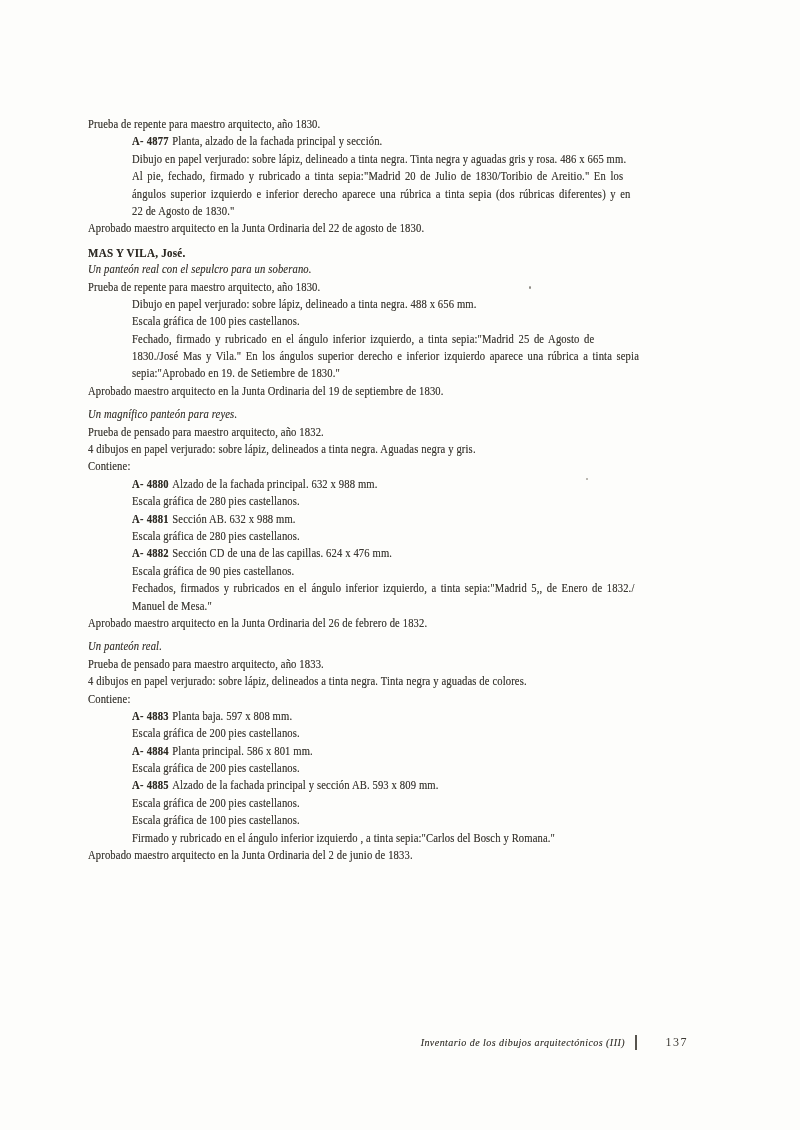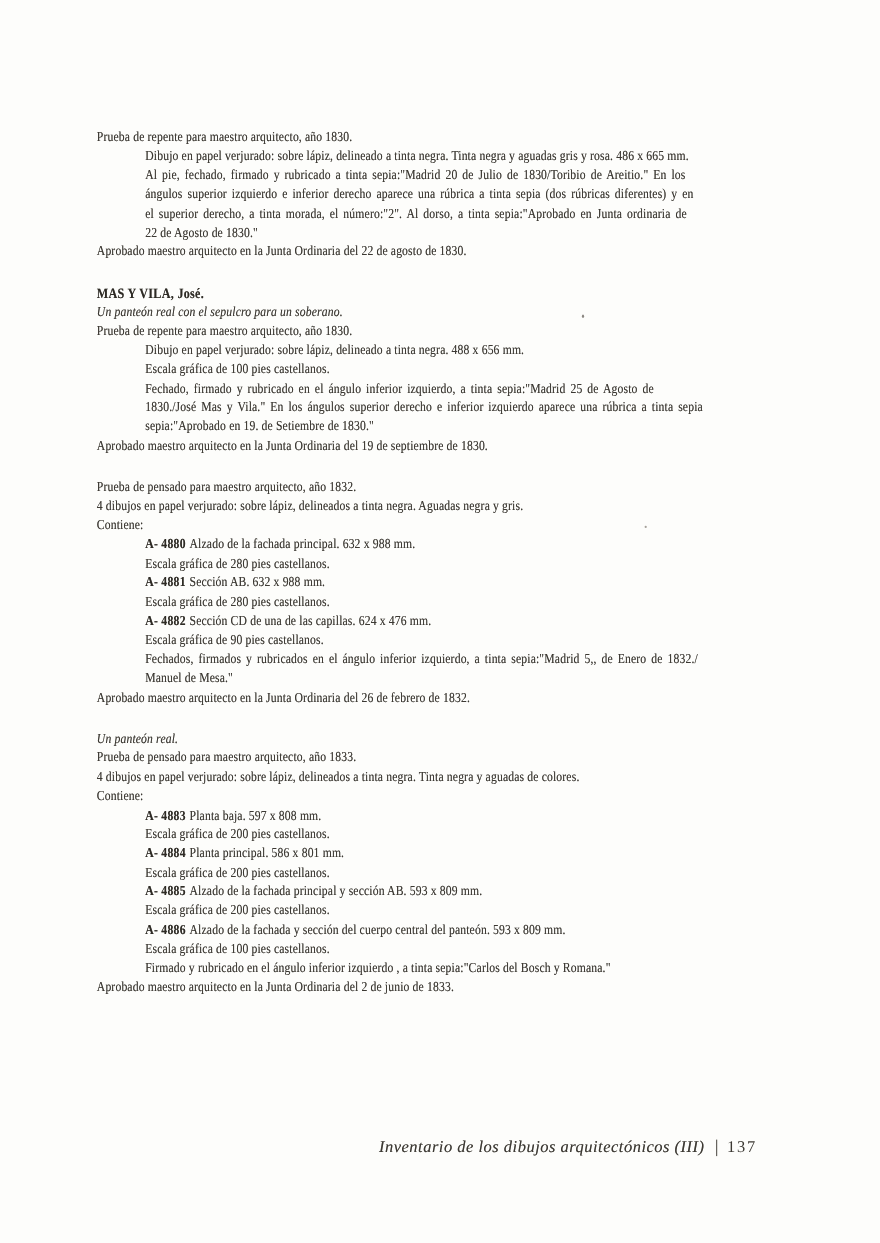--- a/index.html
+++ b/index.html
@@ -7,73 +7,74 @@
     width:800px; height:1130px;
     background:#fdfdfb;
     font-family:"Liberation Serif","DejaVu Serif",serif;
     color:#3c3933;
     position:relative;
     overflow:hidden;
   }
   .page { position:absolute; inset:0; }
 
   .catalog { position:absolute; left:88px; top:117px; width:622px; }
-  .sec + .sec { margin-top:20px; }
+  .sec + .sec { margin-top:6px; }
 
   .ln { height:17.4px; font-size:12.5px;font-family:Liberation Serif, serif; }
   .ln .t {
     display:inline-block;
     transform:scaleX(0.85);
     transform-origin:0 50%;
     white-space:nowrap;
     letter-spacing:0.15px;
     text-shadow:0 0 0.4px rgba(62,58,52,0.55);
   }
   .ln.detail, .ln.item { padding-left:44px; }
   .ln.item .px { font-weight:bold; color:#2e2b25; margin-right:4px; letter-spacing:0.3px; }
   .ln.author .t { font-weight:bold; color:#2e2b25; letter-spacing:0.3px; font-size:13px; }
   .ln.title .t { font-style:italic; }
   .ln.j .t { word-spacing:2px; }
 
   .footer { position:absolute; top:1035px; right:112px; display:flex; align-items:center; }
-  .fj { font-style:italic; font-size:15px; letter-spacing:0.45px; white-space:nowrap;
+  .fj { font-style:italic; font-size:10px; letter-spacing:0.45px; white-space:nowrap;
         text-shadow:0 0 0.4px rgba(62,58,52,0.55); }
   .fbar { width:1.5px; height:15px; background:#57544e; margin:0 9px 0 10px; }
-  .fpn { font-size:15px; letter-spacing:1.5px; }
+  .fpn { font-size:12px; letter-spacing:1.5px;margin-left:20px; }
 
   .speck { position:absolute; border-radius:50%; }
   .speck.s1 { left:529px; top:286px; width:2px; height:3px; background:#8a8680; }
   .speck.s2 { left:586px; top:478px; width:2px; height:2px; background:#a5a19a; }
 </style>
 </head>
 <body>
 
 <div class="page">
   <div class="catalog">
       <div class="sec">
         <div class="ln body"><span class="t">Prueba de repente para maestro arquitecto, año 1830.</span></div>
+        <div class="ln item"><span class="t"><b class="px">A- 4877</b>Planta, alzado de la fachada principal y sección.</span></div>
         <div class="ln detail"><span class="t">Dibujo en papel verjurado: sobre lápiz, delineado a tinta negra. Tinta negra y aguadas gris y rosa. 486 x 665 mm.</span></div>
         <div class="ln detail j"><span class="t">Al pie, fechado, firmado y rubricado a tinta sepia:"Madrid 20 de Julio de 1830/Toribio de Areitio." En los</span></div>
         <div class="ln detail j"><span class="t">ángulos superior izquierdo e inferior derecho aparece una rúbrica a tinta sepia (dos rúbricas diferentes) y en</span></div>
-        <div class="ln detail j"><span class="t">el superior derecho, a tinta morada, el número:"2". Al dorso, a tinta sepia:"Aprobado en Junta ordinaria de</span></div>
         <div class="ln detail"><span class="t">22 de Agosto de 1830."</span></div>
         <div class="ln body"><span class="t">Aprobado maestro arquitecto en la Junta Ordinaria del 22 de agosto de 1830.</span></div>
       </div>
       <div class="sec">
         <div class="ln author"><span class="t">MAS Y VILA, José.</span></div>
         <div class="ln title"><span class="t">Un panteón real con el sepulcro para un soberano.</span></div>
         <div class="ln body"><span class="t">Prueba de repente para maestro arquitecto, año 1830.</span></div>
         <div class="ln detail"><span class="t">Dibujo en papel verjurado: sobre lápiz, delineado a tinta negra. 488 x 656 mm.</span></div>
         <div class="ln detail"><span class="t">Escala gráfica de 100 pies castellanos.</span></div>
         <div class="ln detail j"><span class="t">Fechado, firmado y rubricado en el ángulo inferior izquierdo, a tinta sepia:"Madrid 25 de Agosto de</span></div>
         <div class="ln detail j"><span class="t">1830./José Mas y Vila." En los ángulos superior derecho e inferior izquierdo aparece una rúbrica a tinta sepia</span></div>
         <div class="ln detail"><span class="t">sepia:"Aprobado en 19. de Setiembre de 1830."</span></div>
         <div class="ln body"><span class="t">Aprobado maestro arquitecto en la Junta Ordinaria del 19 de septiembre de 1830.</span></div>
       </div>
       <div class="sec">
+        <div class="ln title"><span class="t">Un magnífico panteón para reyes.</span></div>
         <div class="ln body"><span class="t">Prueba de pensado para maestro arquitecto, año 1832.</span></div>
         <div class="ln body"><span class="t">4 dibujos en papel verjurado: sobre lápiz, delineados a tinta negra. Aguadas negra y gris.</span></div>
         <div class="ln body"><span class="t">Contiene:</span></div>
         <div class="ln item"><span class="t"><b class="px">A- 4880</b>Alzado de la fachada principal. 632 x 988 mm.</span></div>
         <div class="ln detail"><span class="t">Escala gráfica de 280 pies castellanos.</span></div>
         <div class="ln item"><span class="t"><b class="px">A- 4881</b>Sección AB. 632 x 988 mm.</span></div>
         <div class="ln detail"><span class="t">Escala gráfica de 280 pies castellanos.</span></div>
         <div class="ln item"><span class="t"><b class="px">A- 4882</b>Sección CD de una de las capillas. 624 x 476 mm.</span></div>
         <div class="ln detail"><span class="t">Escala gráfica de 90 pies castellanos.</span></div>
         <div class="ln detail j"><span class="t">Fechados, firmados y rubricados en el ángulo inferior izquierdo, a tinta sepia:"Madrid 5,, de Enero de 1832./</span></div>
@@ -84,21 +85,20 @@
         <div class="ln title"><span class="t">Un panteón real.</span></div>
         <div class="ln body"><span class="t">Prueba de pensado para maestro arquitecto, año 1833.</span></div>
         <div class="ln body"><span class="t">4 dibujos en papel verjurado: sobre lápiz, delineados a tinta negra. Tinta negra y aguadas de colores.</span></div>
         <div class="ln body"><span class="t">Contiene:</span></div>
         <div class="ln item"><span class="t"><b class="px">A- 4883</b>Planta baja. 597 x 808 mm.</span></div>
         <div class="ln detail"><span class="t">Escala gráfica de 200 pies castellanos.</span></div>
         <div class="ln item"><span class="t"><b class="px">A- 4884</b>Planta principal. 586 x 801 mm.</span></div>
         <div class="ln detail"><span class="t">Escala gráfica de 200 pies castellanos.</span></div>
         <div class="ln item"><span class="t"><b class="px">A- 4885</b>Alzado de la fachada principal y sección AB. 593 x 809 mm.</span></div>
         <div class="ln detail"><span class="t">Escala gráfica de 200 pies castellanos.</span></div>
-        <div class="ln item"><span class="t"><b class="px">A- 4886</b>Alzado de la fachada y sección del cuerpo central del panteón. 593 x 809 mm.</span></div>
         <div class="ln detail"><span class="t">Escala gráfica de 100 pies castellanos.</span></div>
         <div class="ln detail"><span class="t">Firmado y rubricado en el ángulo inferior izquierdo , a tinta sepia:"Carlos del Bosch y Romana."</span></div>
         <div class="ln body"><span class="t">Aprobado maestro arquitecto en la Junta Ordinaria del 2 de junio de 1833.</span></div>
       </div>
     </div>
 
   <div class="speck s1"></div>
   <div class="speck s2"></div>
 
   <div class="footer">

